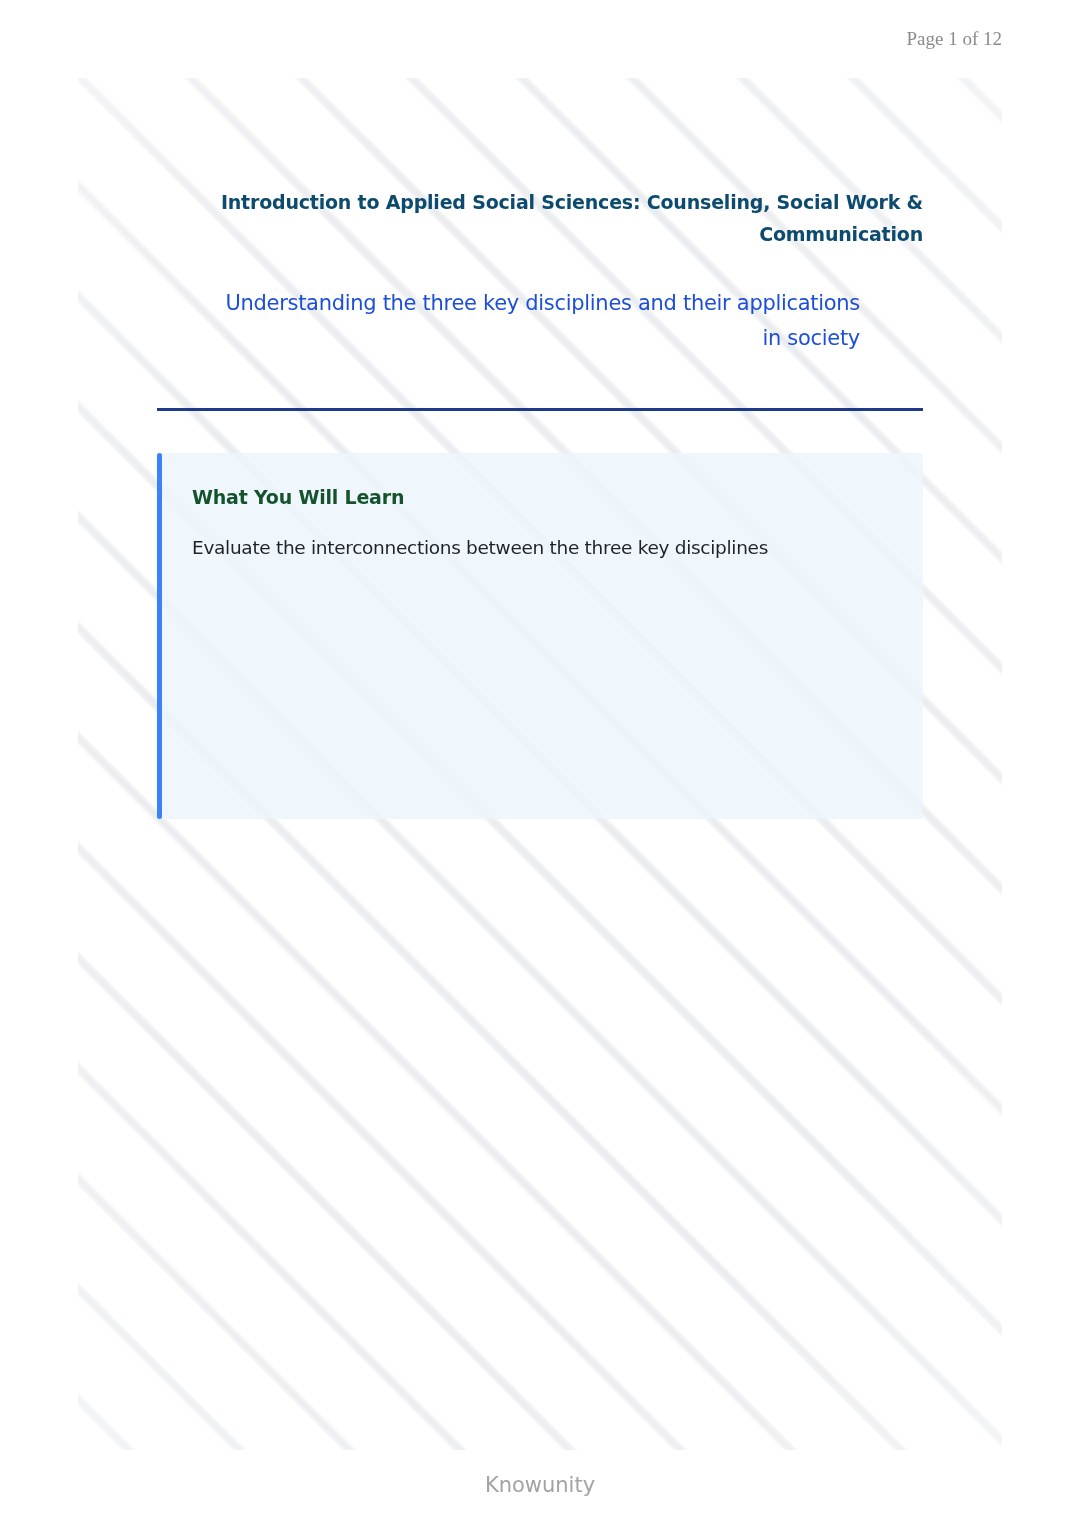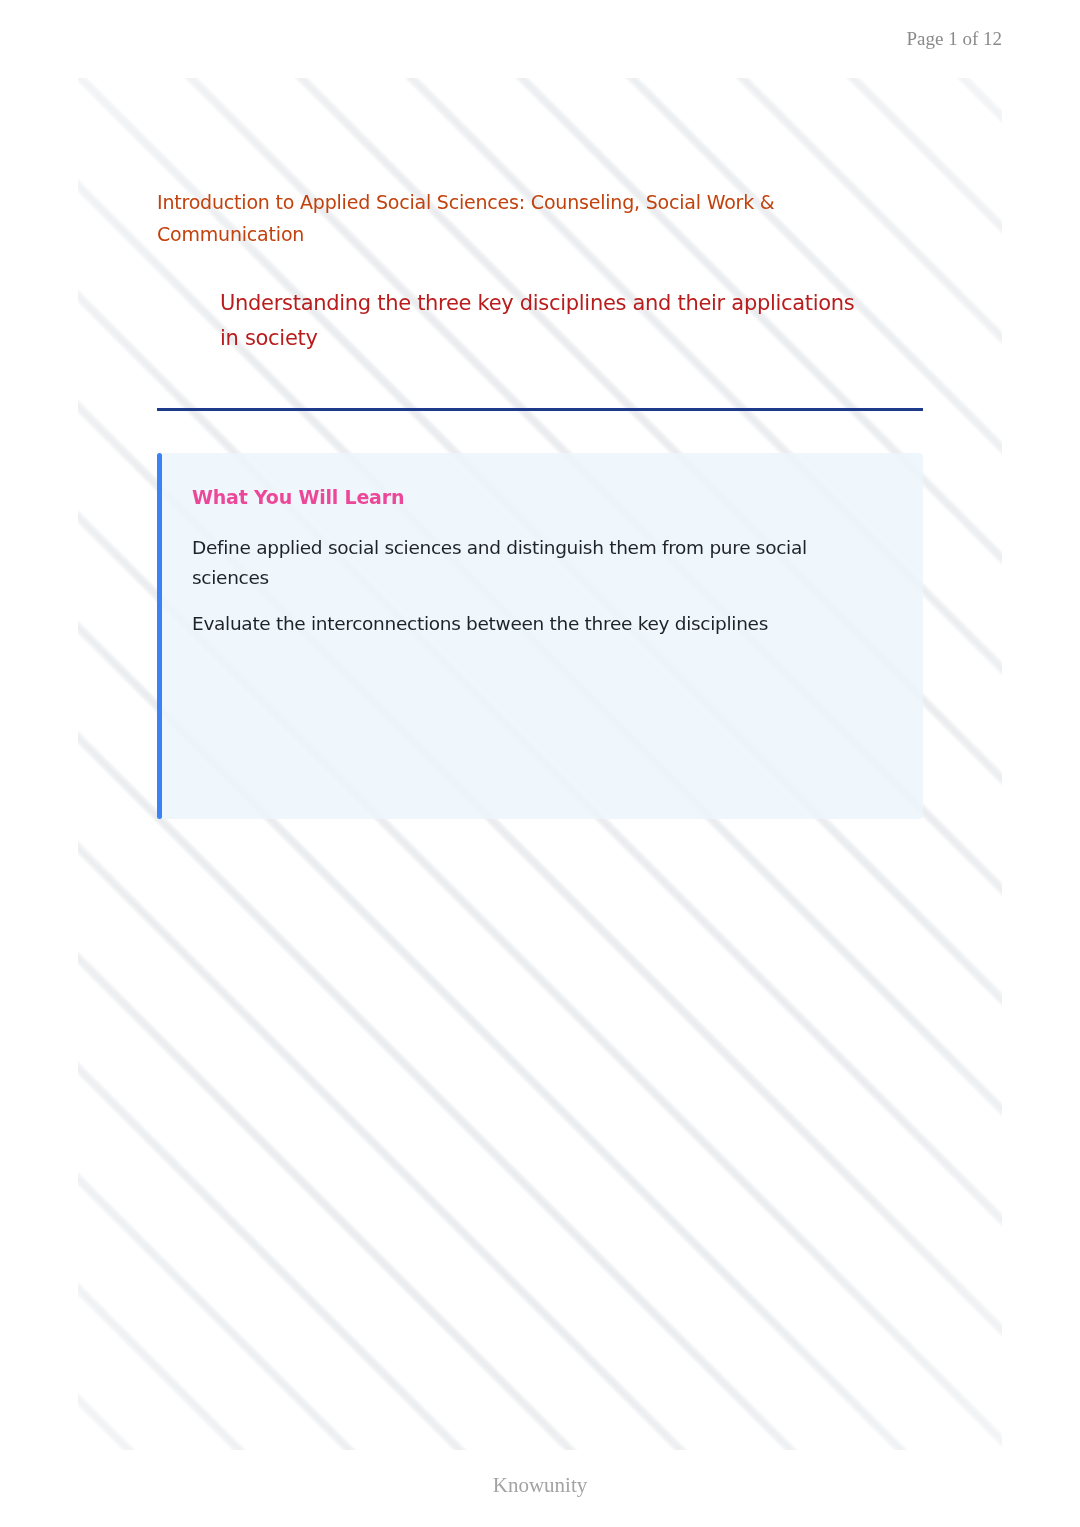--- a/index.html
+++ b/index.html
@@ -42,34 +42,34 @@
       -webkit-mask-image: radial-gradient(ellipse at center, #000 60%, rgba(0,0,0,0.6) 100%);
     }
     .content {
       position: absolute;
       left: 157px;
       top: 78px;
       width: 766px;
     }
     .title {
       margin: 108px 0 0 0;
-      text-align: left;
+      text-align: right;
       font-size: 19px;
-      font-weight: normal;
+      font-weight: bold;
       line-height: 32px;
-      color: #c2410c;
+      color: #0c4a6e;
       letter-spacing: -0.2px;
     }
     .subtitle {
       margin: 36px auto 0 auto;
       width: 640px;
-      text-align: left;
+      text-align: right;
       font-size: 21px;
       line-height: 35px;
-      color: #b91c1c;
+      color: #1d4ed8;
       letter-spacing: -0.3px;
     }
     .divider {
       margin-top: 52px;
       height: 3px;
       background: #1e3a8a;
       border: none;
     }
     .learn-box {
       margin-top: 42px;
@@ -86,21 +86,21 @@
       left: 0;
       top: 0;
       bottom: 0;
       width: 5px;
       background: #3b82f6;
       border-radius: 3px;
     }
     .learn-heading {
       font-size: 19px;
       font-weight: bold;
-      color: #ec4899;
+      color: #14532d;
       margin: 0 0 22px 0;
       line-height: 28px;
       letter-spacing: -0.2px;
     }
     .learn-list {
       list-style: none;
       margin: 0;
       padding: 0;
     }
     .learn-item {
@@ -111,37 +111,35 @@
       letter-spacing: -0.3px;
     }
     .footer {
       position: absolute;
       left: 0;
       right: 0;
       top: 1473px;
       text-align: center;
       font-size: 21px;
       color: #a3a3a3;
-      font-family: Liberation Serif, serif;
     }
   </style>
 </head>
 <body>
 
 <div class="page-number">Page 1 of 12</div>
 
 <div class="pattern-area"></div>
 
 <div class="content">
   <h1 class="title">Introduction to Applied Social Sciences: Counseling, Social Work &amp; Communication</h1>
   <p class="subtitle">Understanding the three key disciplines and their applications in society</p>
   <div class="divider"></div>
 
   <section class="learn-box">
     <h2 class="learn-heading">What You Will Learn</h2>
     <ul class="learn-list">
-      <li class="learn-item">Define applied social sciences and distinguish them from pure social sciences</li>
       <li class="learn-item">Evaluate the interconnections between the three key disciplines</li>
     </ul>
   </section>
 </div>
 
 <div class="footer">Knowunity</div>
 
 </body></html>

